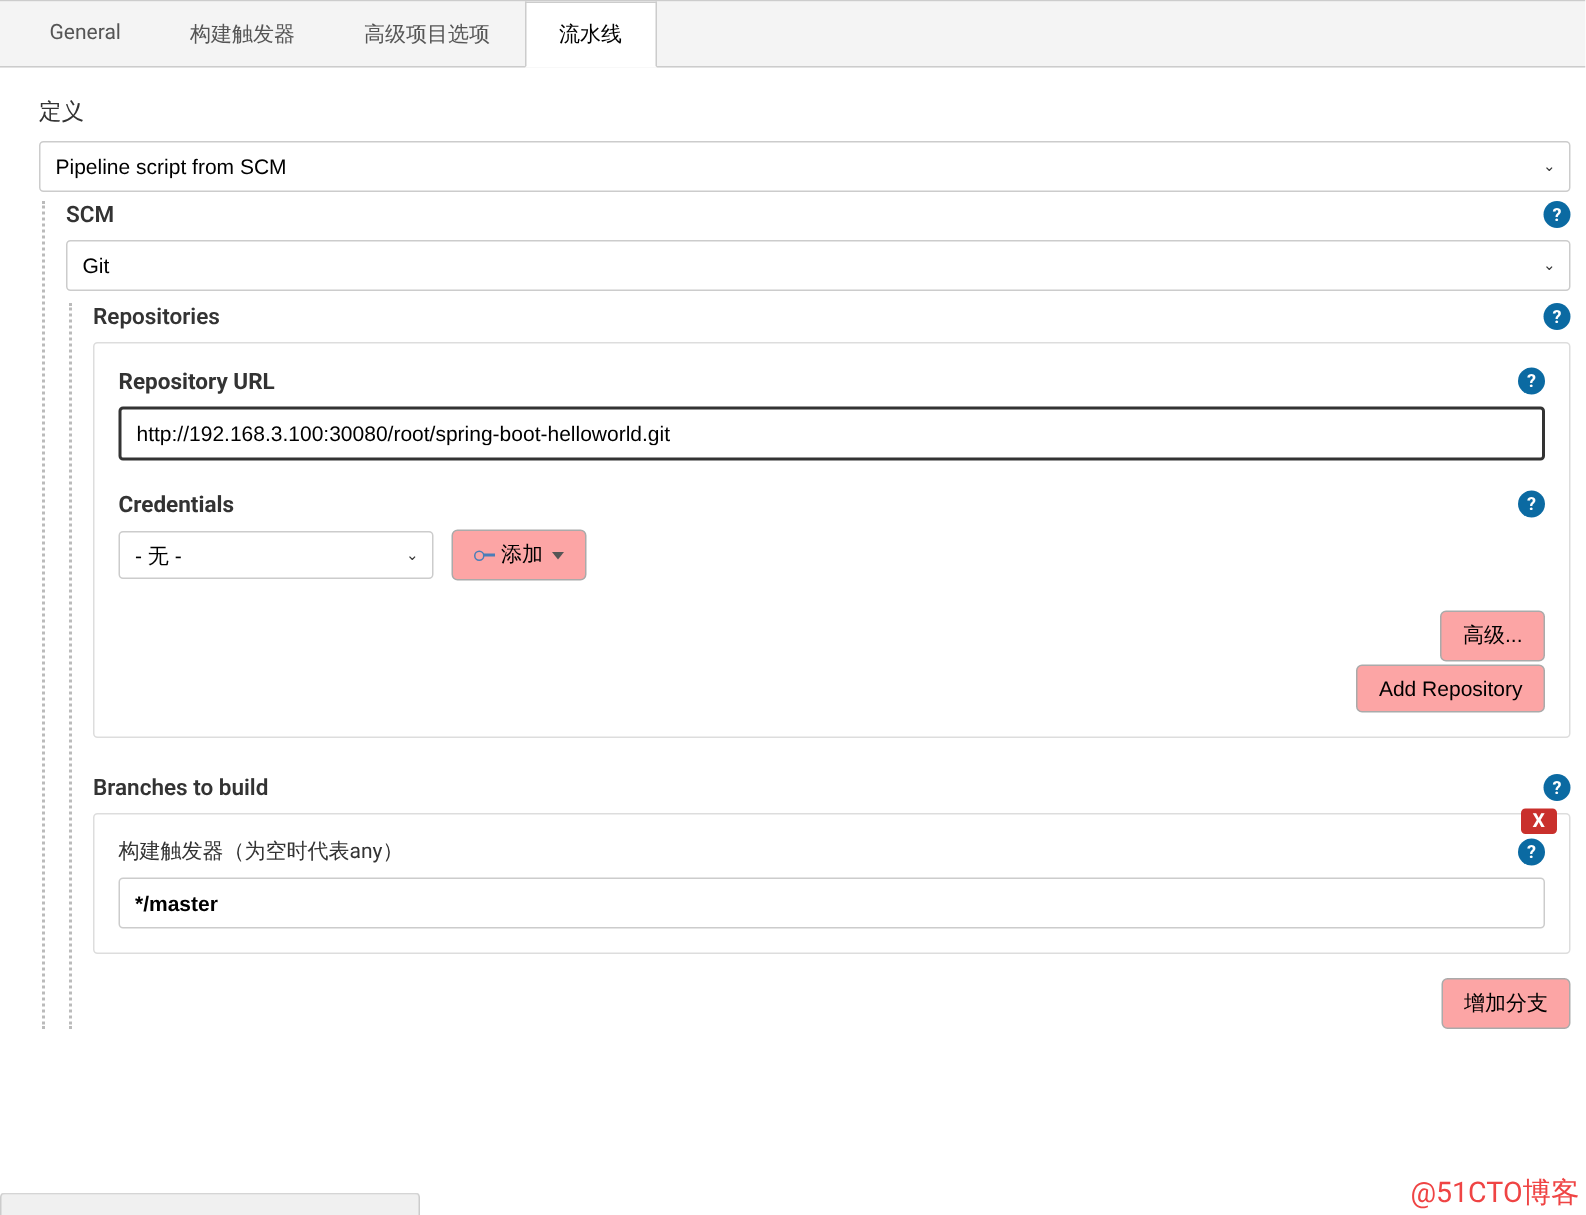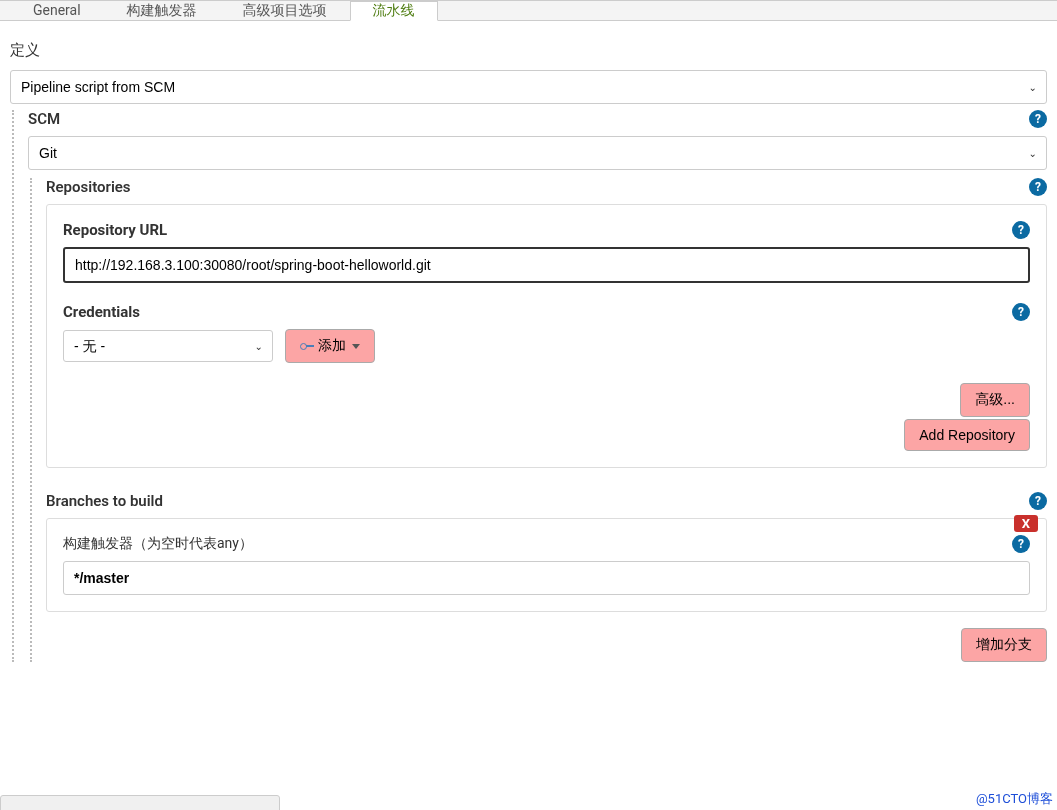--- a/index.html
+++ b/index.html
@@ -11,35 +11,35 @@
   width: 1057px;
 }
 .top-border { border-top: 1px solid #ccc; }
 .tabs {
   display: flex;
   background: #f4f4f4;
   border-bottom: 1px solid #ccc;
   padding: 0 10px;
 }
 .tab {
-  padding: 0 22px;
+  padding: 12px 22px;
   color: #555;
   cursor: pointer;
   border: 1px solid transparent;
   border-bottom: none;
   position: relative;
 }
 .tab.active {
   background: #fff;
   border: 1px solid #ccc;
   border-bottom: 1px solid #fff;
   margin-bottom: -1px;
-  color: #4d7c0f;
-}
-.content { padding: 20px 10px 10px 10px; }
+  color: #000000;
+}
+.content { padding: 20px 10px 10px 26px; }
 .definition-label {
   font-size: 15px;
   padding: 0 0 10px 0;
 }
 .select-def {
   width: 100%;
   padding: 8px 10px;
   border: 1px solid #ccc;
   border-radius: 3px;
   font-size: 14px;
@@ -180,22 +180,22 @@
   border-radius: 3px;
   font-size: 14px;
   font-weight: bold;
 }
 .branches-box-inner { padding: 16px; border: 1px solid #ddd; border-radius: 3px; position: relative; margin-bottom: 16px;}
 .add-branch-row { display: flex; justify-content: flex-end; margin-bottom: 20px;}
 .watermark {
   position: fixed;
   right: 4px;
   bottom: 2px;
-  color: #1d4ed8;
-  font-size: 13px;
+  color: #ef4444;
+  font-size: 19px;
 }
 .bottom-bar {
   position: fixed;
   left: 0; bottom: -5px;
   width: 280px; height: 20px;
   background: #f0f0f0;
   border: 1px solid #ccc;
   border-radius: 3px 3px 0 0;
 }
 </style>

